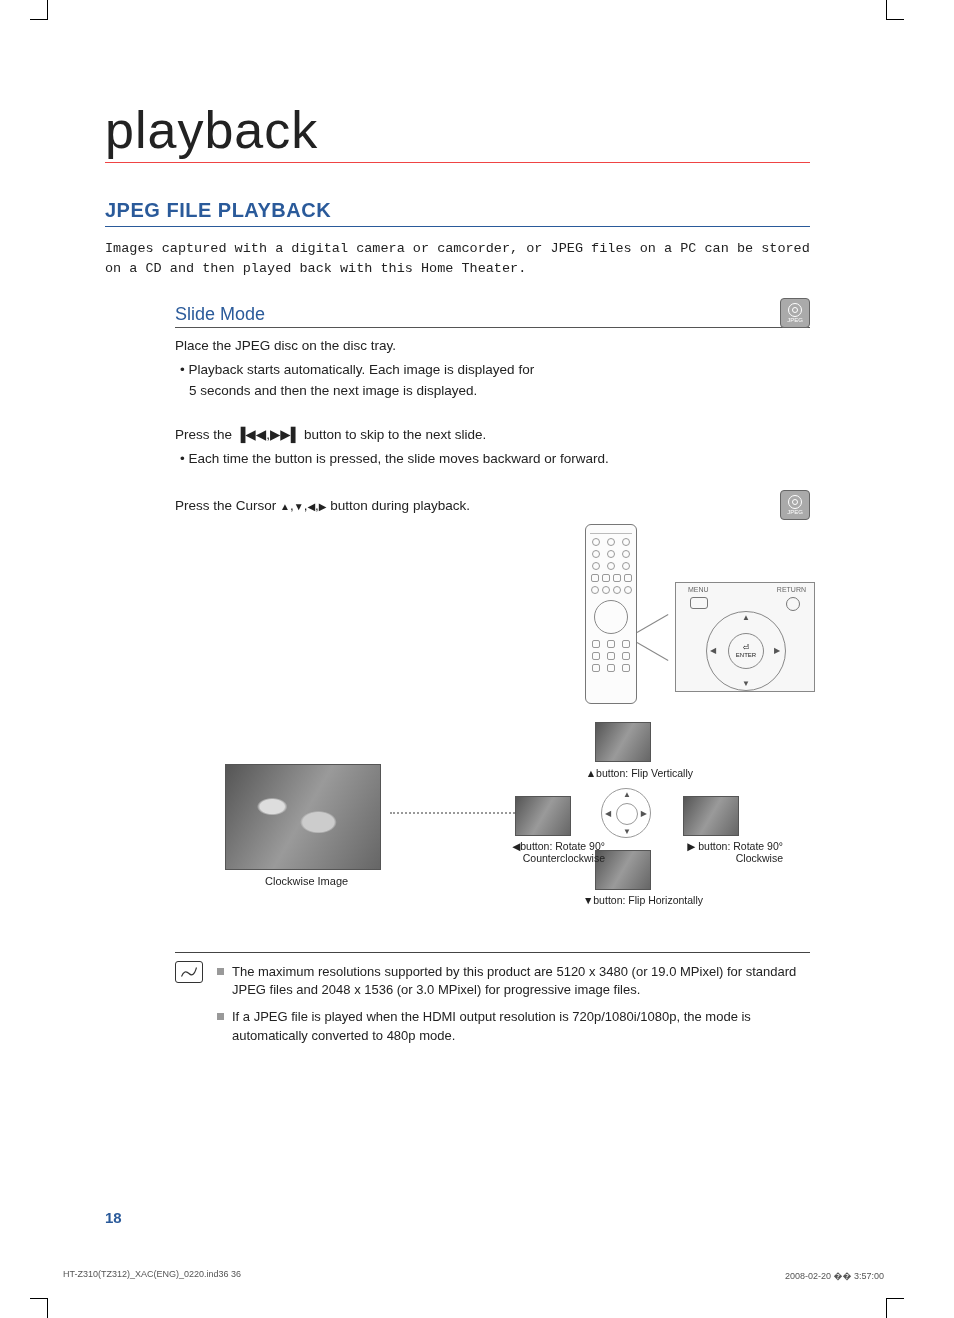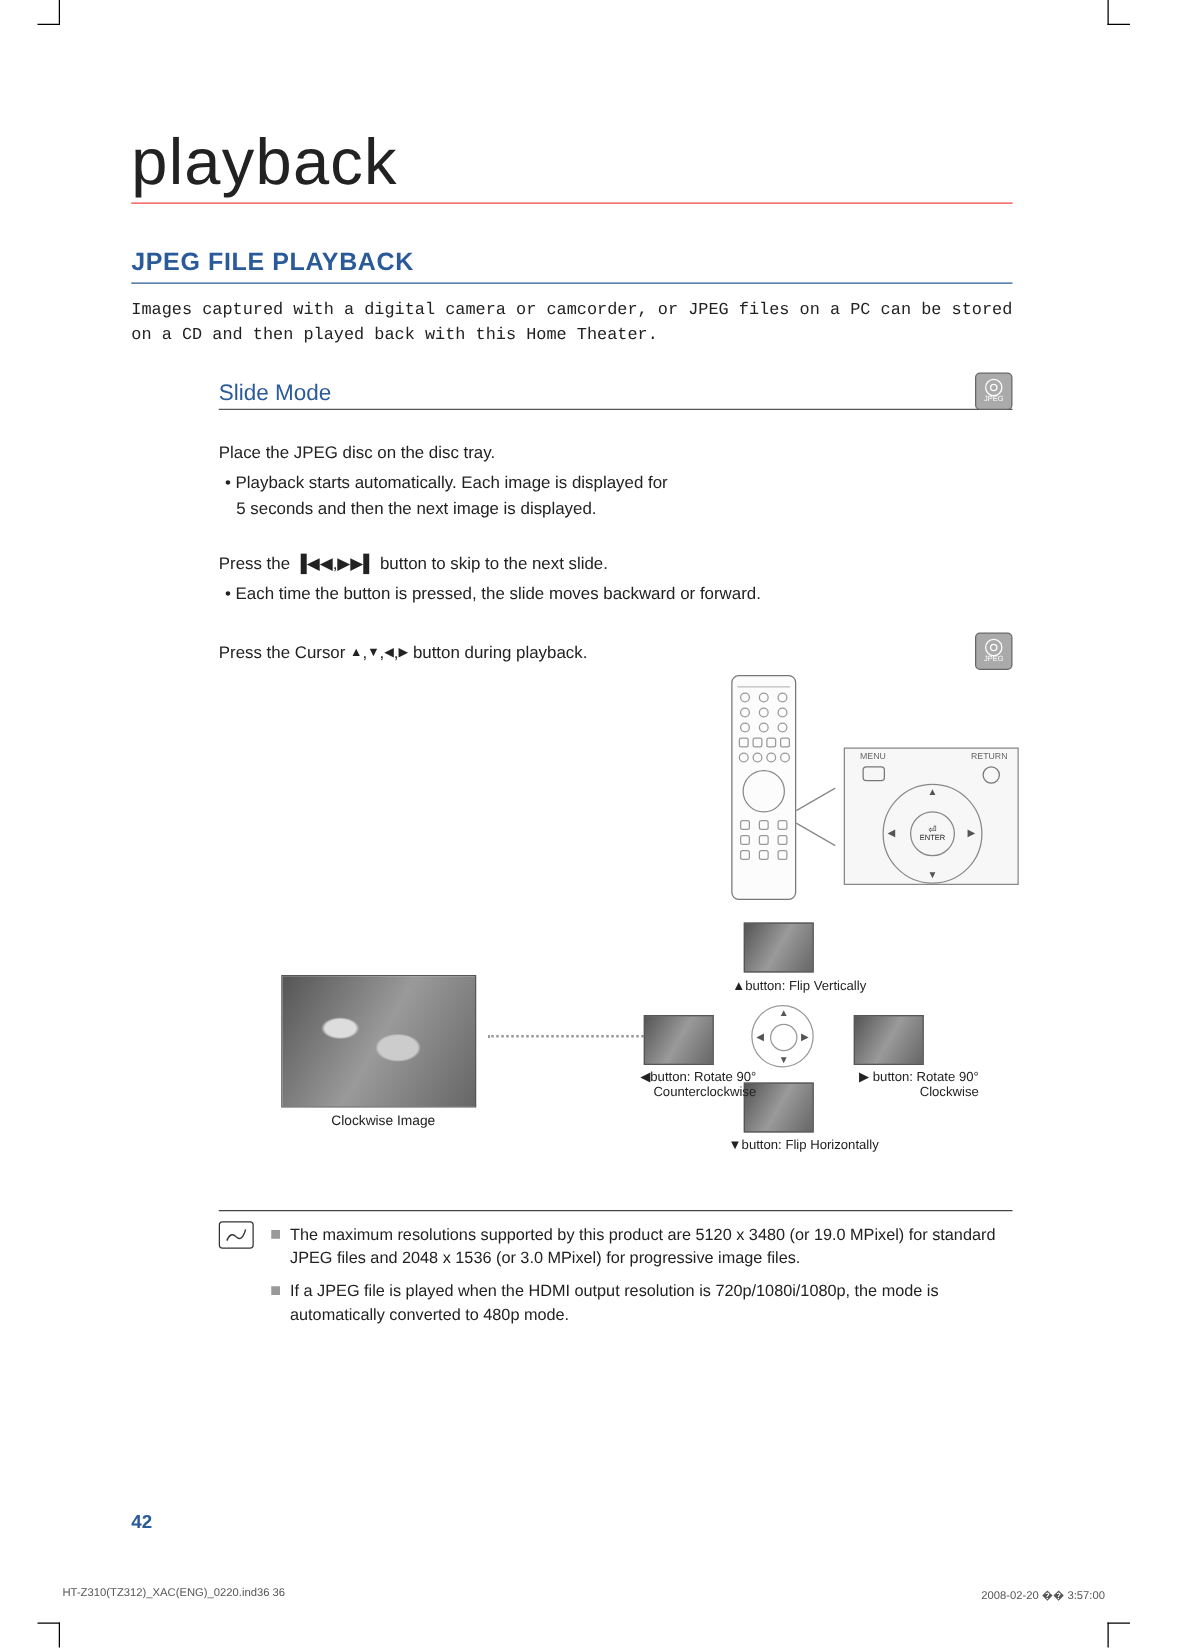--- a/index.html
+++ b/index.html
@@ -39,21 +39,21 @@
   }
 
   .intro { font-size: 13.5px; line-height: 1.45; margin-bottom: 26px; font-family: Liberation Mono, monospace; }
 
   .sub-wrap { padding-left: 70px; margin-bottom: 26px; position:relative;}
   .sub-title {
     font-size: 18px;
     color:#2a5a9a;
     border-bottom: 1px solid #555;
     padding-bottom: 2px;
-    margin-bottom: 24px;
+    margin-bottom: 8px;
   }
   .body { font-size: 13.5px; line-height: 1.5; }
   .body p { margin-bottom: 4px; }
   .bullet { padding-left: 14px; text-indent:-9px; }
 
   .jpeg-icon {
     position:absolute; right:0; top:-6px;
     width:30px; height:30px;
     border:1px solid #666; border-radius:4px;
     background:#aaa;
@@ -138,21 +138,21 @@
     width:28px; height:22px; border:1.5px solid #333; border-radius:3px;
     display:flex; align-items:center; justify-content:center;
     margin-right:14px; flex-shrink:0; margin-top:-2px;
   }
   .note-icon svg { width:18px; height:14px;}
   .note-list { font-size:13px; line-height:1.45;}
   .note-list .item { display:flex; margin-bottom:8px;}
   .note-list .sq { width:7px; height:7px; background:#999; margin-right:8px; margin-top:5px; flex-shrink:0;}
 
   .pagenum { position:absolute; left:105px; bottom:92px; font-size:15px; font-weight:bold; color:#2a5a9a;}
-  .footer { position:absolute; bottom:36px; left:50px; right:70px; display:flex; justify-content:space-between; font-size:9px; color:#555;margin-top:28px;}
+  .footer { position:absolute; bottom:36px; left:63px; right:70px; display:flex; justify-content:space-between; font-size:9px; color:#555;margin-top:28px;}
 
   .tri-glyph { font-size:10px; vertical-align:middle;}
 </style>
 </head>
 <body>
 
 <div class="crop-top-left"></div>
 <div class="crop-top-right"></div>
 <div class="crop-bot-left"></div>
 <div class="crop-bot-right"></div>
@@ -296,17 +296,17 @@
         <div>The maximum resolutions supported by this product are 5120 x 3480 (or 19.0 MPixel) for standard JPEG files and 2048 x 1536 (or 3.0 MPixel) for progressive image files.</div>
       </div>
       <div class="item">
         <div class="sq"></div>
         <div>If a JPEG file is played when the HDMI output resolution is 720p/1080i/1080p, the mode is automatically converted to 480p mode.</div>
       </div>
     </div>
   </div>
 </div>
 
-<div class="pagenum">42</div>
+<div class="pagenum">18</div>
 <div class="footer">
   <span>HT-Z310(TZ312)_XAC(ENG)_0220.ind36   36</span>
   <span>2008-02-20   �� 3:57:00</span>
 </div>
 
 </body></html>

